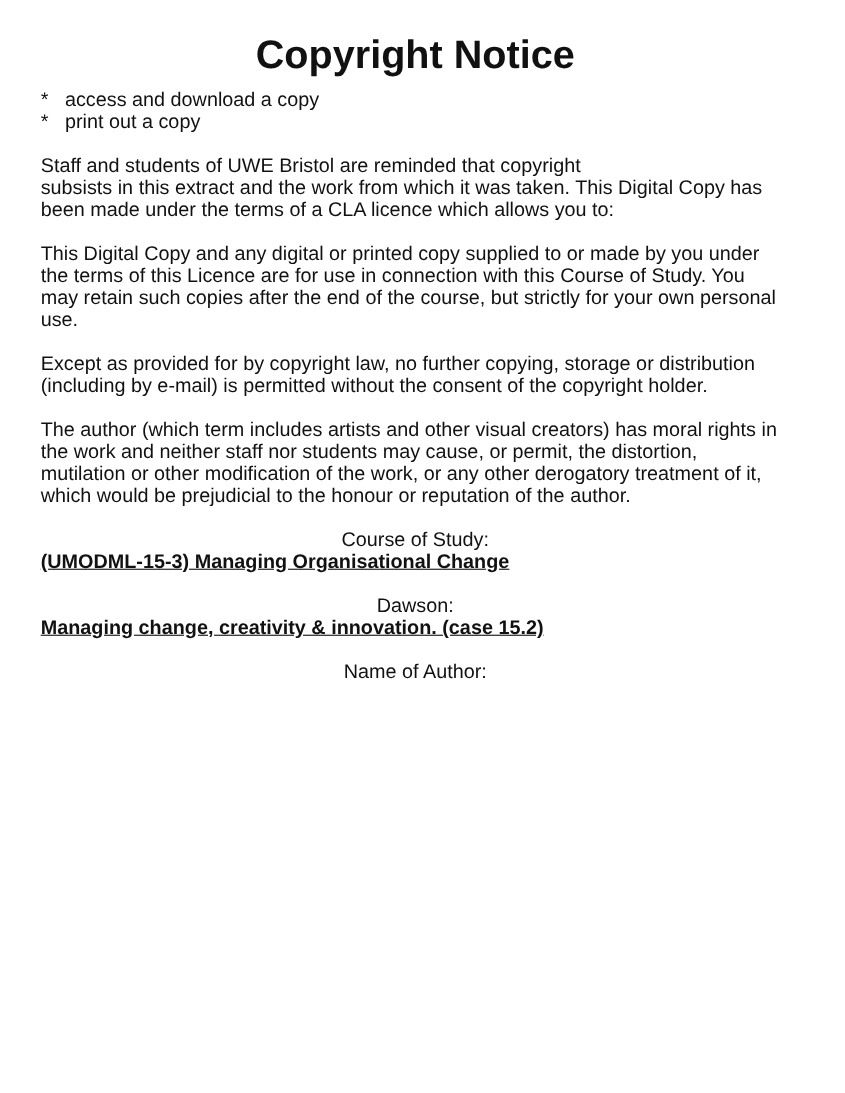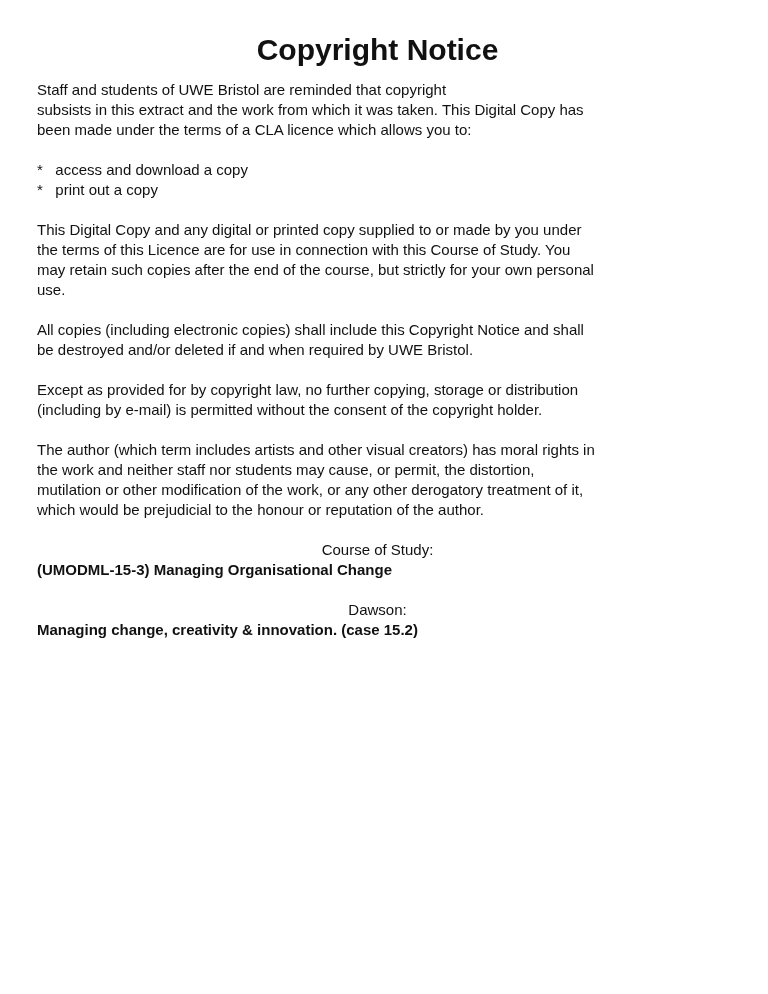--- a/index.html
+++ b/index.html
@@ -6,21 +6,21 @@
     margin: 0;
     padding: 0;
     background: #ffffff;
   }
   .page {
     width: 768px;
     height: 994px;
     background: #ffffff;
     color: #111111;
     font-family: "Liberation Sans", "DejaVu Sans", sans-serif;
-    font-size: 15px;
+    font-size: 18px;
     line-height: 20px;
     box-sizing: border-box;
     padding: 40px 50px 0 37px;
     overflow: hidden;
   }
   .doc-title {
     text-align: center;
     font-weight: bold;
     margin: 0 0 20px 0;
     white-space: pre-wrap;
@@ -34,61 +34,61 @@
   }
   .field-label {
     display: block;
     white-space: pre-wrap;
     text-align: center;
   }
   .field-value {
     display: block;
     font-weight: bold;
     white-space: pre-wrap;
+    text-decoration: underline;
   }
 </style>
 </head>
 <body>
 
 <div class="page">
 
   <h1 class="doc-title">Copyright Notice</h1>
 
+  <p class="para">*   access and download a copy
+*   print out a copy</p>
+
   <p class="para">Staff and students of UWE Bristol are reminded that copyright
 subsists in this extract and the work from which it was taken. This Digital Copy has
 been made under the terms of a CLA licence which allows you to:</p>
-
-  <p class="para">*   access and download a copy
-*   print out a copy</p>
 
   <p class="para">This Digital Copy and any digital or printed copy supplied to or made by you under
 the terms of this Licence are for use in connection with this Course of Study. You
 may retain such copies after the end of the course, but strictly for your own personal
 use.</p>
 
-  <p class="para">All copies (including electronic copies) shall include this Copyright Notice and shall
-be destroyed and/or deleted if and when required by UWE Bristol.</p>
 
   <p class="para">Except as provided for by copyright law, no further copying, storage or distribution
 (including by e-mail) is permitted without the consent of the copyright holder.</p>
 
   <p class="para">The author (which term includes artists and other visual creators) has moral rights in
 the work and neither staff nor students may cause, or permit, the distortion,
 mutilation or other modification of the work, or any other derogatory treatment of it,
 which would be prejudicial to the honour or reputation of the author.</p>
 
   <div class="field">
     <span class="field-label">Course of Study:</span>
     <span class="field-value">(UMODML-15-3) Managing Organisational Change</span>
   </div>
 
   <div class="field">
     <span class="field-label">Dawson:</span>
     <span class="field-value">Managing change, creativity &amp; innovation. (case 15.2)</span>
   </div>
 
   <div class="field">
+    <span class="field-label">Name of Author:</span>
   </div>
 
   <div class="field">
   </div>
 
 </div>
 
 </body></html>

